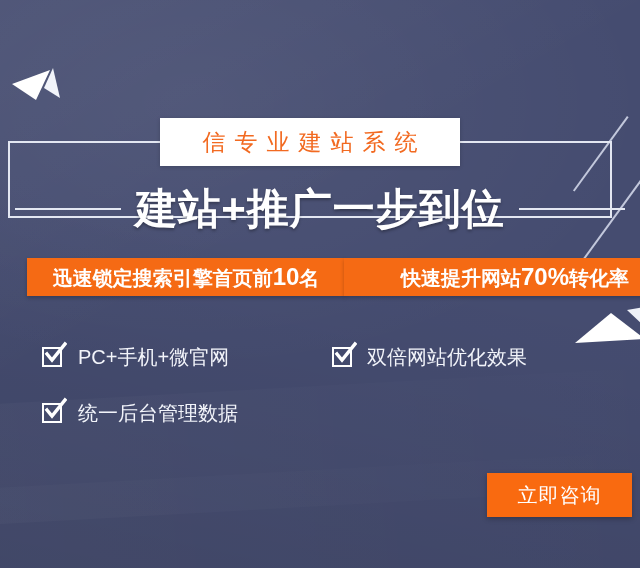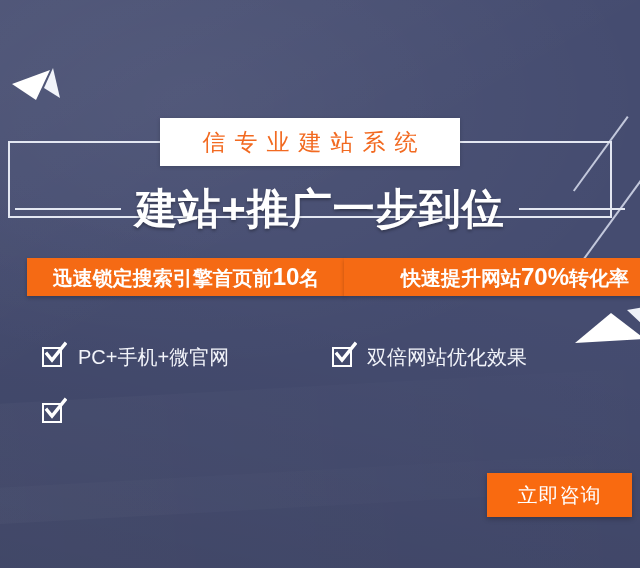--- a/index.html
+++ b/index.html
@@ -273,20 +273,21 @@
     </div>
 
     <div class="feat-row">
       <div class="feat c1">
         <span class="chk">
           <span class="box"></span>
           <svg width="26" height="26" viewBox="0 0 26 26">
             <polyline points="6,13 11,19 24,3" fill="none" stroke="#ffffff" stroke-width="3.4" stroke-linecap="square" stroke-linejoin="miter"></polyline>
           </svg>
         </span>
+        <span class="feat-label">统一后台管理数据</span>
       </div>
     </div>
 
   </div>
 
   <button class="cta">
     <span class="cta-label">立即咨询</span>
   </button>
 
 </div>

